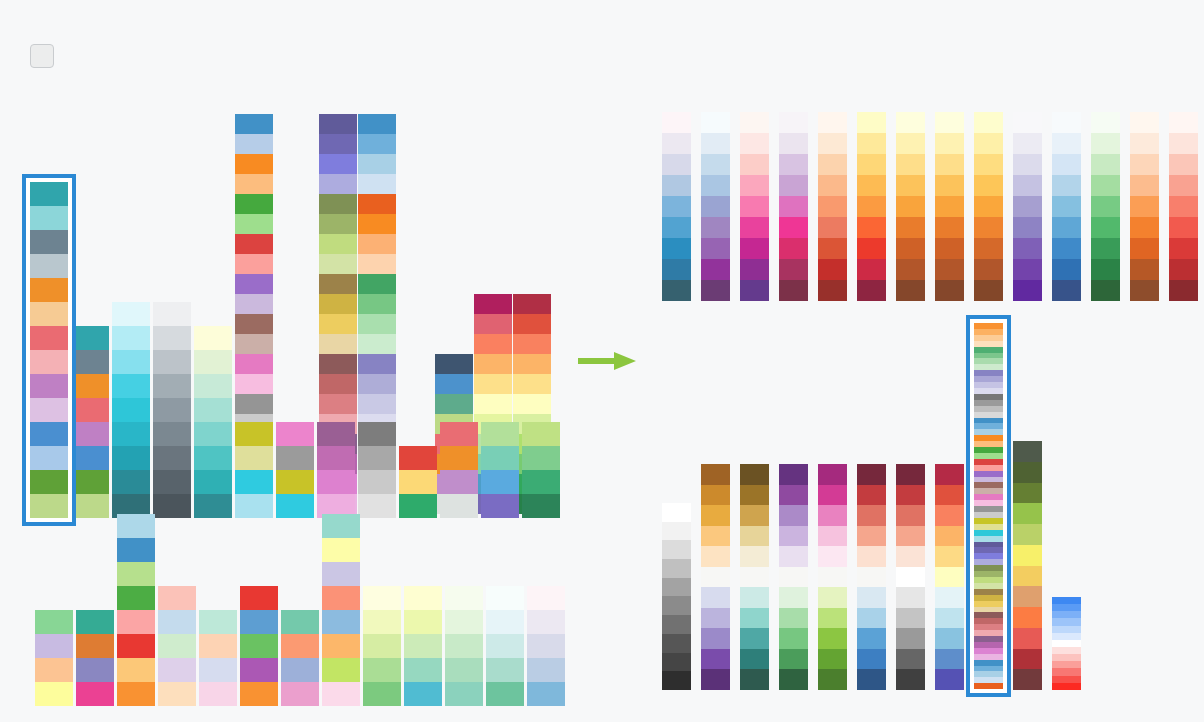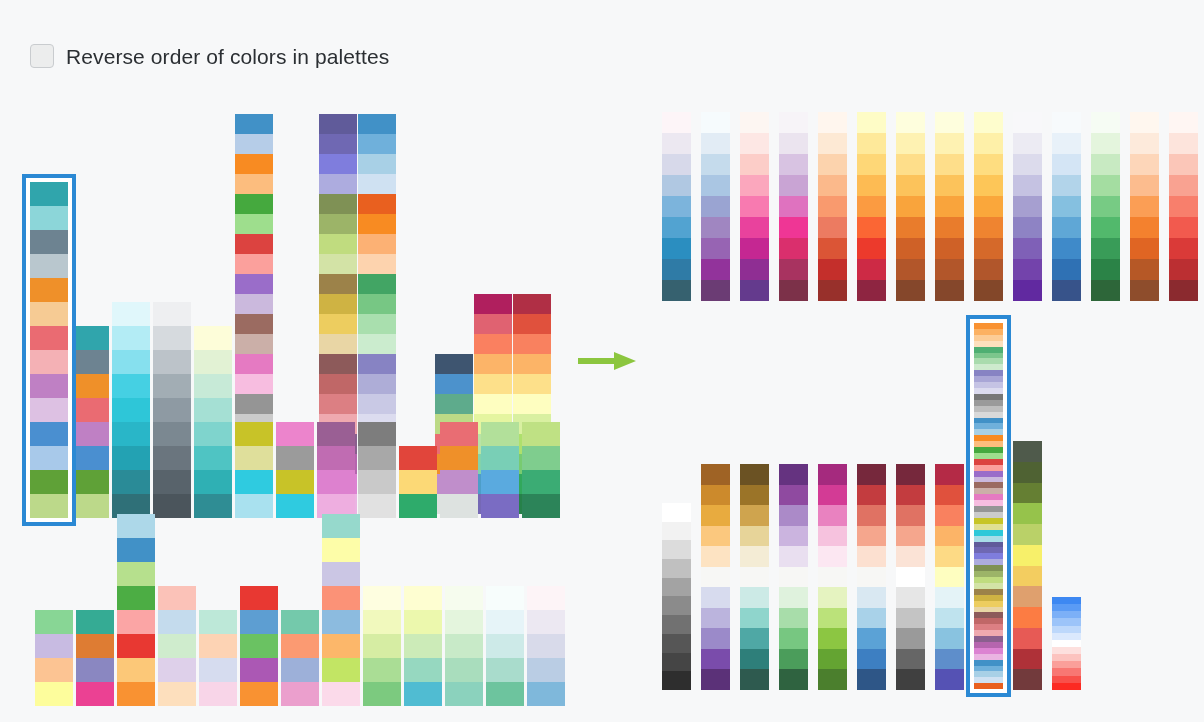--- a/index.html
+++ b/index.html
@@ -56,21 +56,20 @@
 </style>
 </head>
 <body>
 
 <div class="page">
 
   <div class="panel" id="panel-left">
 
     <div class="cb-row" id="cb-row-left">
       <span class="cb-box"></span>
-      <span class="cb-label">Reverse order of colors in palettes</span>
     </div>
 
     <div class="pal-area" id="left-row1-tall" style="left: 0px; top: 0px; width: 600px; height: 722px;">
         <div class="pal-col" style="left: 235px; width: 38px; top: 114px; bottom: auto;">
           <div class="sw" style="background: rgb(65, 145, 199); height: 20px;"></div>
           <div class="sw" style="background: rgb(182, 205, 232); height: 20px;"></div>
           <div class="sw" style="background: rgb(248, 139, 34); height: 20px;"></div>
           <div class="sw" style="background: rgb(252, 189, 126); height: 20px;"></div>
           <div class="sw" style="background: rgb(69, 169, 62); height: 20px;"></div>
           <div class="sw" style="background: rgb(158, 222, 141); height: 20px;"></div>

